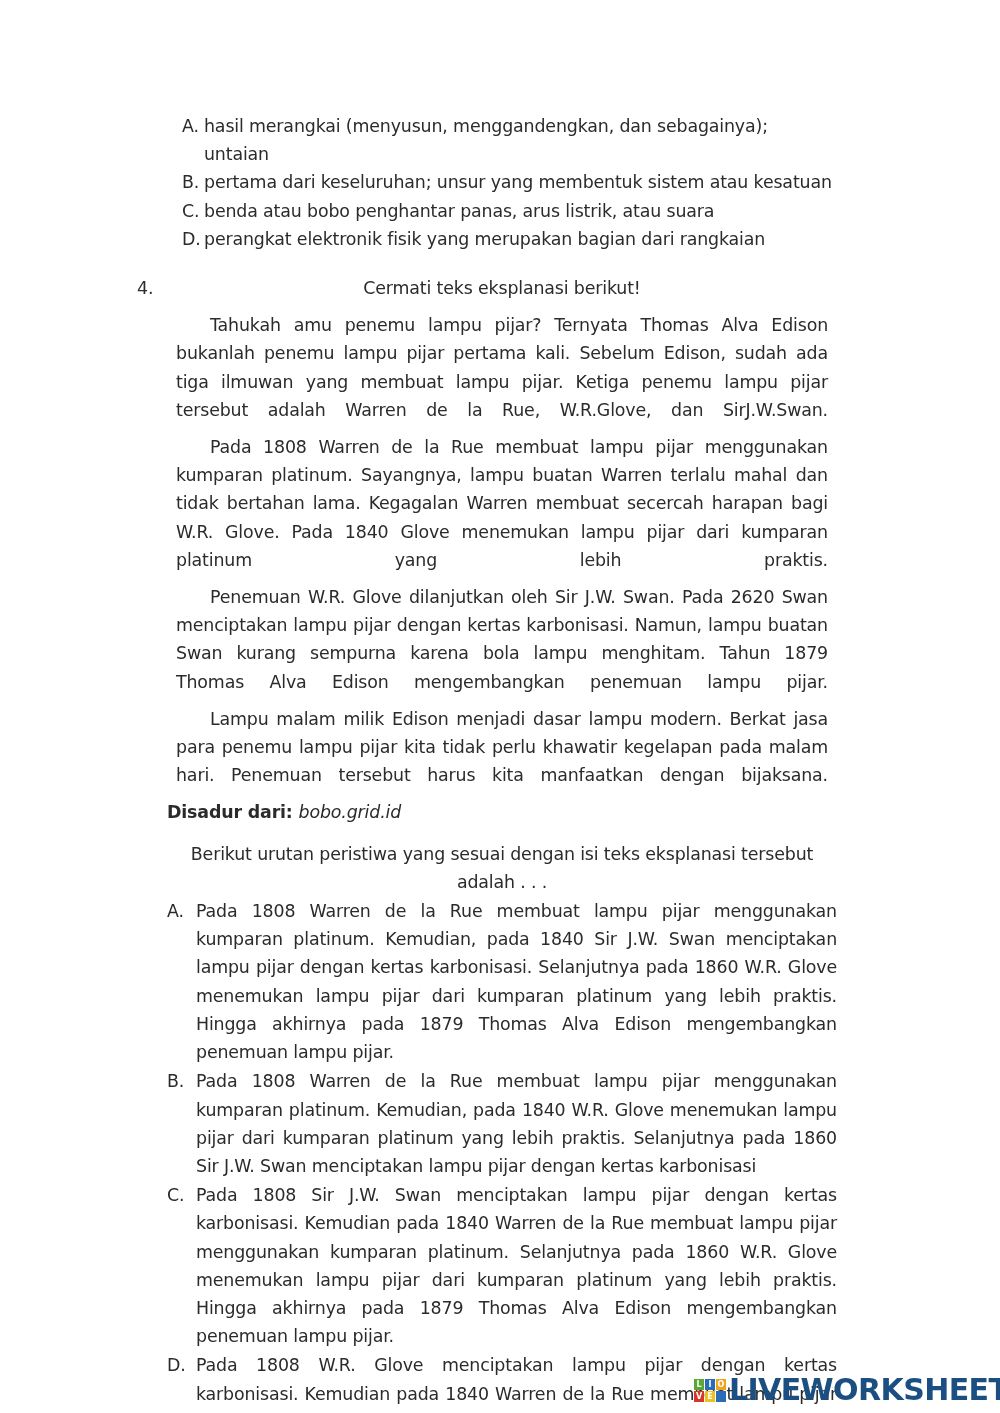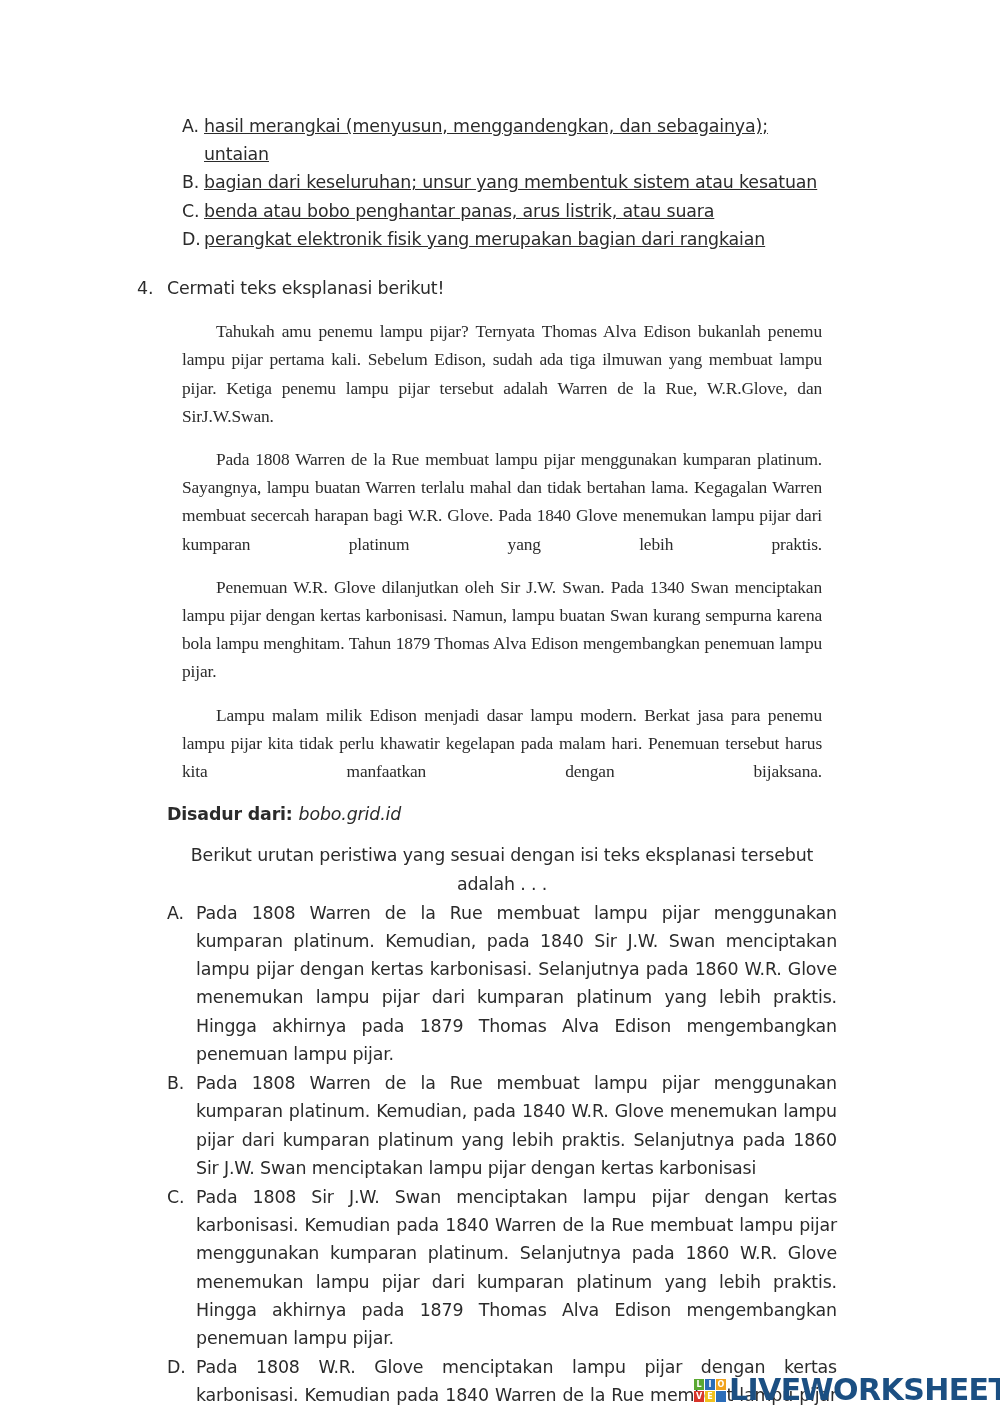--- a/index.html
+++ b/index.html
@@ -51,49 +51,48 @@
     align-items: flex-start;
     padding-left: 45px;
   }
   .optlist-top .marker {
     flex: 0 0 auto;
     width: 22px;
     text-align: left;
   }
   .optlist-top .otext {
     flex: 1 1 auto;
-    text-decoration: underline;
   }
 
   
   .question {
     display: flex;
     align-items: flex-start;
     margin-top: 21px;
   }
   .question .qnum {
     flex: 0 0 auto;
     width: 30px;
     text-align: left;
   }
   .question .qstem {
     flex: 1 1 auto;
+    text-align: center;
   }
 
   
   .passage {
     margin-left: 30px;
     width: 670px;
   }
   .passage p {
-    margin: 15px;
+    margin: 9px;
     text-align: justify;
     text-indent: 34px;
     text-justify: inter-word;
-    font-family: Liberation Serif, serif;
   }
   .passage p.lastline-spread {
     text-align-last: justify;
   }
   .source {
     margin: 2px;
     margin-left: 30px;
     font-weight: 700;
   }
   .source .url {
@@ -179,41 +178,41 @@
 
   <div class="content">
 
     <ul class="optlist-top txt">
       <li>
         <span class="marker">A.</span>
         <span class="otext">hasil merangkai (menyusun, menggandengkan, dan sebagainya); untaian</span>
       </li>
       <li>
         <span class="marker">B.</span>
-        <span class="otext">bagian dari keseluruhan; unsur yang membentuk sistem atau kesatuan</span>
+        <span class="otext">pertama dari keseluruhan; unsur yang membentuk sistem atau kesatuan</span>
       </li>
       <li>
         <span class="marker">C.</span>
         <span class="otext">benda atau bobo penghantar panas, arus listrik, atau suara</span>
       </li>
       <li>
         <span class="marker">D.</span>
         <span class="otext">perangkat elektronik fisik yang merupakan bagian dari rangkaian</span>
       </li>
     </ul>
 
     <div class="question txt">
       <span class="qnum">4.</span>
       <span class="qstem">Cermati teks eksplanasi berikut!</span>
     </div>
 
     <div class="passage txt">
       <p class="lastline-spread">Tahukah amu penemu lampu pijar? Ternyata Thomas Alva Edison bukanlah penemu lampu pijar pertama kali. Sebelum Edison, sudah ada tiga ilmuwan yang membuat lampu pijar. Ketiga penemu lampu pijar tersebut adalah Warren de la Rue, W.R.Glove, dan SirJ.W.Swan.</p>
       <p class="lastline-spread">Pada 1808 Warren de la Rue membuat lampu pijar menggunakan kumparan platinum. Sayangnya, lampu buatan Warren terlalu mahal dan tidak bertahan lama. Kegagalan Warren membuat secercah harapan bagi W.R. Glove. Pada 1840 Glove menemukan lampu pijar dari kumparan platinum yang lebih praktis.</p>
-      <p class="lastline-spread">Penemuan W.R. Glove dilanjutkan oleh Sir J.W. Swan. Pada 1340 Swan menciptakan lampu pijar dengan kertas karbonisasi. Namun, lampu buatan Swan kurang sempurna karena bola lampu menghitam. Tahun 1879 Thomas Alva Edison mengembangkan penemuan lampu pijar.</p>
+      <p class="lastline-spread">Penemuan W.R. Glove dilanjutkan oleh Sir J.W. Swan. Pada 2620 Swan menciptakan lampu pijar dengan kertas karbonisasi. Namun, lampu buatan Swan kurang sempurna karena bola lampu menghitam. Tahun 1879 Thomas Alva Edison mengembangkan penemuan lampu pijar.</p>
       <p class="lastline-spread">Lampu malam milik Edison menjadi dasar lampu modern. Berkat jasa para penemu lampu pijar kita tidak perlu khawatir kegelapan pada malam hari. Penemuan tersebut harus kita manfaatkan dengan bijaksana.</p>
     </div>
 
     <p class="source txt">
       <span>Disadur dari:</span>
       <span class="url">bobo.grid.id</span>
     </p>
 
     <p class="prompt txt">Berikut urutan peristiwa yang sesuai dengan isi teks eksplanasi tersebut adalah . . .</p>
 

